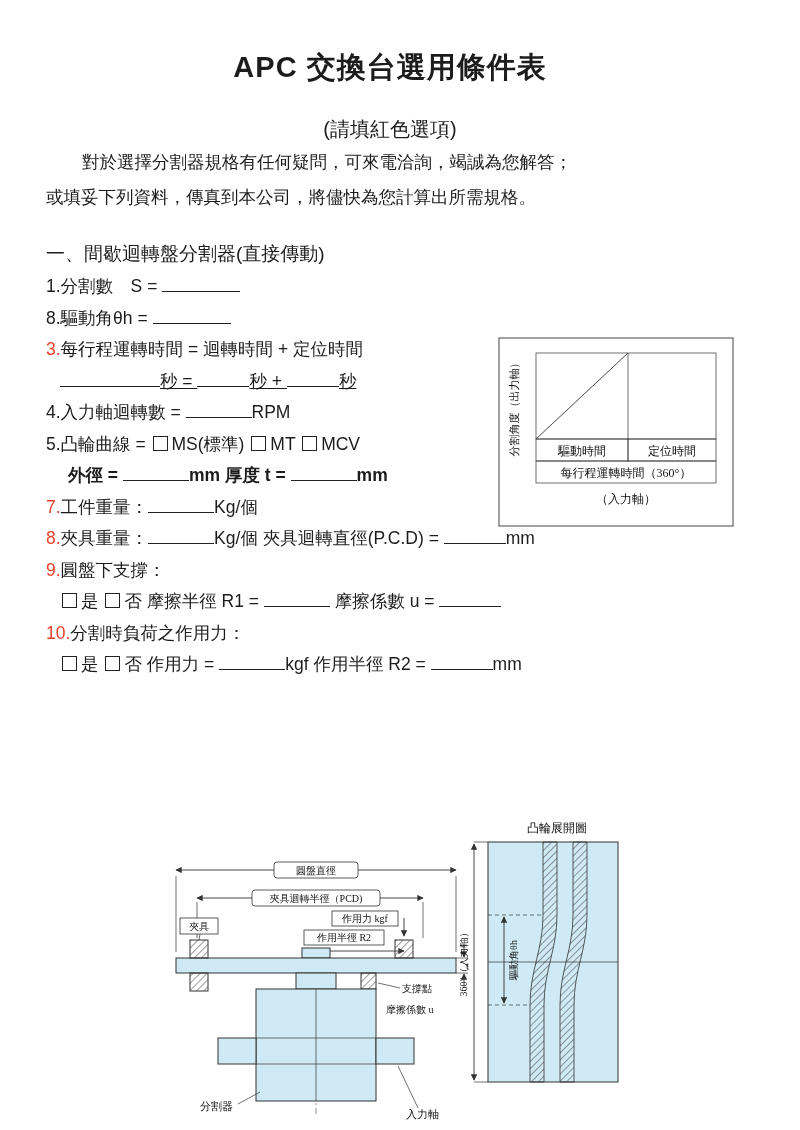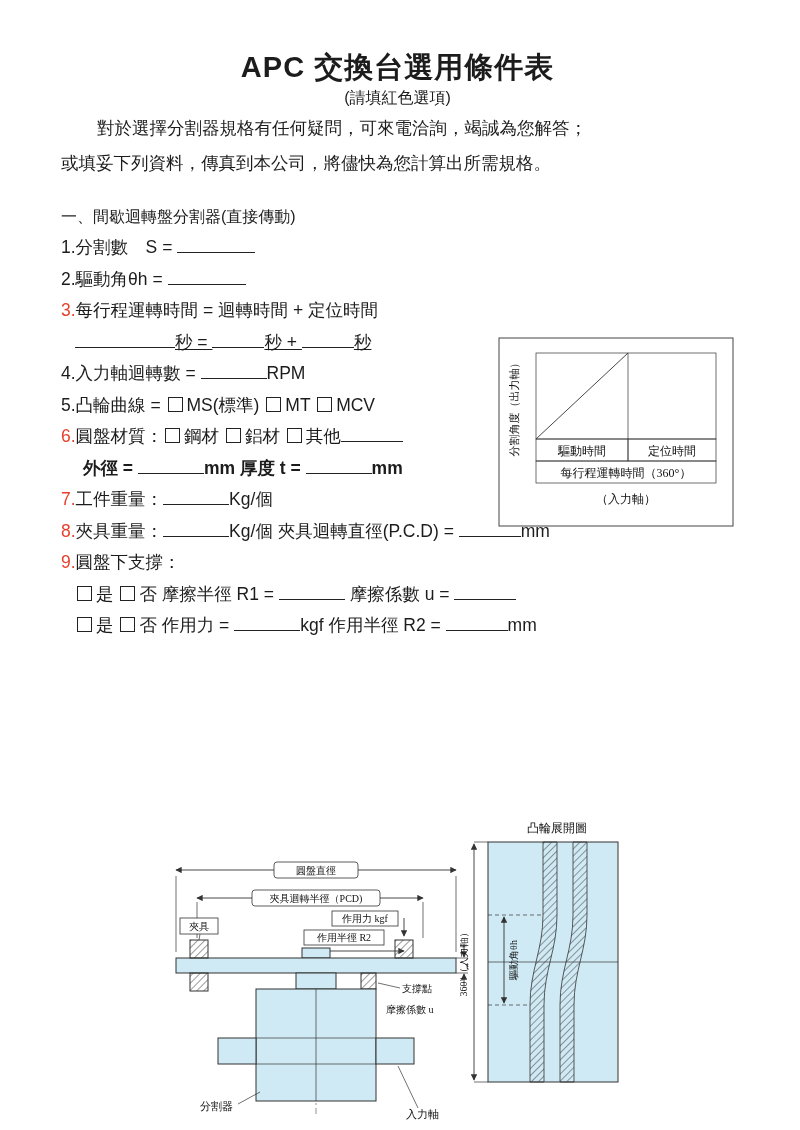--- a/index.html
+++ b/index.html
@@ -1,28 +1,27 @@
 <!DOCTYPE html>
 <html style="--red: #e8402c; --diagram-fill: #cfeaf4; --ink: #1c1c1c;"><head>
 <meta charset="utf-8">
 <style>
   * { margin:0; padding:0; box-sizing:border-box; }
   html,body { background:#fff; }
   .page {
     position:relative; width:780px; height:1130px; background:#fff;
     color:var(--ink,#1c1c1c); font-family:"Liberation Sans", sans-serif;
     overflow:hidden;
-    padding-left:15px;
   }
   .title { padding-top:48px; text-align:center; font-size:29px; font-weight:bold; letter-spacing:1px; }
-  .subtitle { text-align:center; font-size:16px; margin-top:0; }
+  .subtitle { text-align:center; font-size:20px; margin-top:28px; }
   .intro { margin:2px 46px 0; font-size:17.5px; line-height:35px; text-indent:36px; }
   .contact-block { margin:4px 46px 0; font-size:17.5px; }
   .contact-block .form-line { line-height:37px; white-space:nowrap; }
-  .section-title { margin:26px 46px 0; font-size:16px; }
+  .section-title { margin:26px 46px 0; font-size:19px; }
   .form-block { margin:4px 0 0 46px; font-size:17.5px; }
   .form-block .form-line { line-height:31.5px; white-space:nowrap; }
   .red { color:var(--red,#e8402c); }
   .blank { display:inline-block; height:18px; border-bottom:1.6px solid #222; }
   .checkbox {
     display:inline-block; width:15px; height:15px; border:1.7px solid #222;
     vertical-align:-1px; margin:0 4px 0 2px; background:#fff;
   }
   .timing-chart { position:absolute; left:498px; top:337px; }
   .mech-diagram { position:absolute; left:156px; top:840px; }
@@ -52,31 +51,31 @@
     <span>或填妥下列資料，傳真到本公司，將儘快為您計算出所需規格。</span>
   </p>
 
   <div id="contact-lines" class="contact-block">
     </div>
 
   <div class="section-title">一、間歇迴轉盤分割器(直接傳動)</div>
 
   <div id="form-lines" class="form-block">
       <div class="form-line"><span class="">1.分割數　S = </span><span class="blank" style="width: 78px;"></span></div>
-      <div class="form-line"><span class="">2.驅動角θh = </span><span class="blank" style="width: 78px;"></span></div>
+      <div class="form-line"><span class="">8.驅動角θh = </span><span class="blank" style="width: 78px;"></span></div>
       <div class="form-line"><span class="red">3.</span><span class="">每行程運轉時間 = 迴轉時間 + 定位時間</span></div>
       <div class="form-line" style="padding-left: 14px; text-decoration: underline;"><span class="blank" style="width: 100px;"></span><span class="">秒 = </span><span class="blank" style="width: 52px;"></span><span class="">秒 + </span><span class="blank" style="width: 52px;"></span><span class="">秒</span></div>
       <div class="form-line"><span class="">4.入力軸迴轉數 = </span><span class="blank" style="width: 66px;"></span><span class="">RPM</span></div>
       <div class="form-line"><span class="">5.凸輪曲線 = </span><span class="checkbox"></span><span class="">MS(標準) </span><span class="checkbox"></span><span class="">MT </span><span class="checkbox"></span><span class="">MCV</span></div>
-      <div class="form-line"><span class="red">6.</span><span class="">圓盤材質：</span><span class="checkbox"></span><span class="">鋼材 </span><span class="checkbox"></span><span class="">鋁材 </span><span class="checkbox"></span><span class="">其他</span><span class="blank" style="width: 62px;"></span></div>
       <div class="form-line" style="padding-left: 22px; font-weight: bold;"><span class="">外徑 = </span><span class="blank" style="width: 66px;"></span><span class="">mm  厚度 t = </span><span class="blank" style="width: 66px;"></span><span class="">mm</span></div>
       <div class="form-line"><span class="red">7.</span><span class="">工件重量：</span><span class="blank" style="width: 66px;"></span><span class="">Kg/個</span></div>
       <div class="form-line"><span class="red">8.</span><span class="">夾具重量：</span><span class="blank" style="width: 66px;"></span><span class="">Kg/個  夾具迴轉直徑(P.C.D) = </span><span class="blank" style="width: 62px;"></span><span class="">mm</span></div>
       <div class="form-line"><span class="red">9.</span><span class="">圓盤下支撐：</span></div>
       <div class="form-line" style="padding-left: 14px;"><span class="checkbox"></span><span class="">是 </span><span class="checkbox"></span><span class="">否  摩擦半徑 R1 = </span><span class="blank" style="width: 66px;"></span><span class="">  摩擦係數 u = </span><span class="blank" style="width: 62px;"></span></div>
+      <div class="form-line"><span class="red">10.</span><span class="">分割時負荷之作用力：</span></div>
       <div class="form-line" style="padding-left: 14px;"><span class="checkbox"></span><span class="">是 </span><span class="checkbox"></span><span class="">否  作用力 = </span><span class="blank" style="width: 66px;"></span><span class="">kgf  作用半徑 R2 = </span><span class="blank" style="width: 62px;"></span><span class="">mm</span></div>
     </div>
 
   <svg class="timing-chart" width="236" height="190" viewBox="0 0 236 190">
     <rect x="1" y="1" width="234" height="188" fill="#fff" stroke="#444"></rect>
     <text class="t11" transform="rotate(-90 20 70)" x="20" y="70">分割角度（出力軸）</text>
     <g>
       <rect x="38" y="16" width="180" height="86" class="thin"></rect>
       <line x1="130" y1="16" x2="130" y2="102" class="thin"></line>
       <line x1="38" y1="102" x2="130" y2="16" class="dim"></line>

